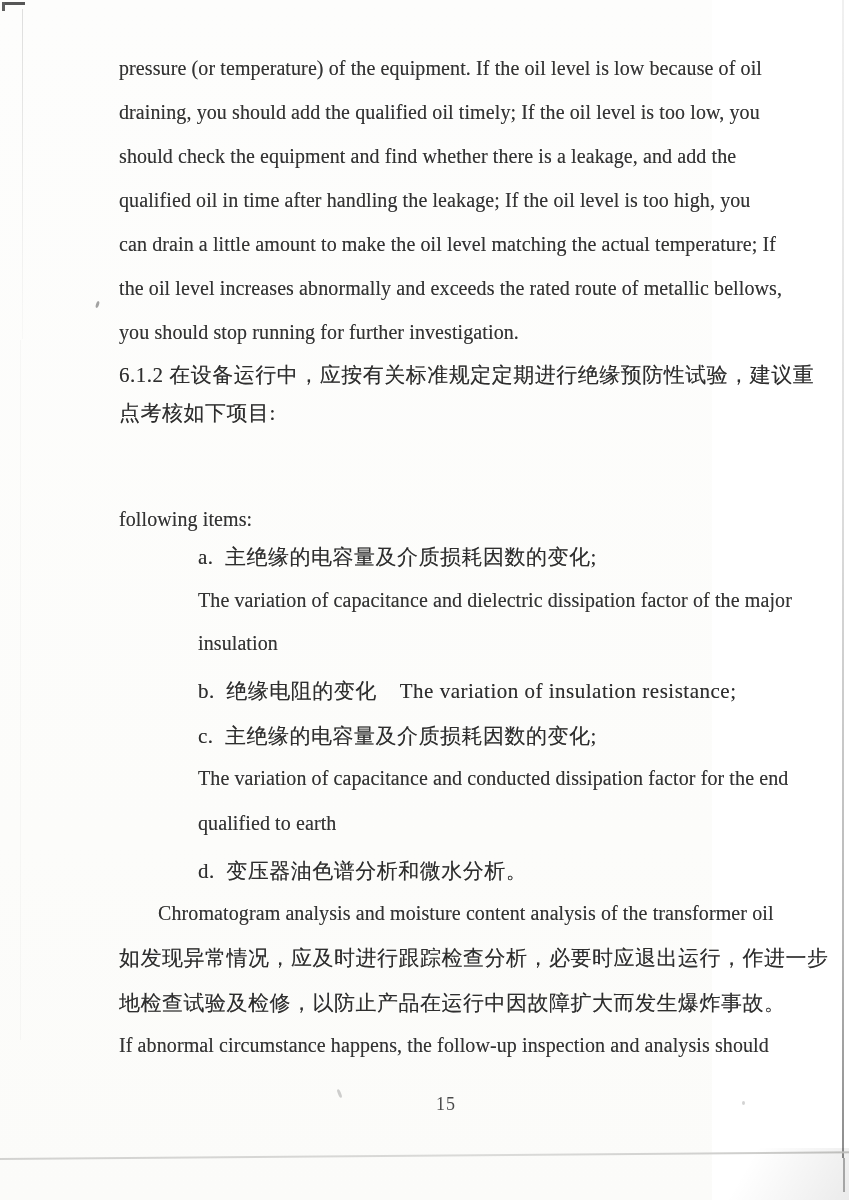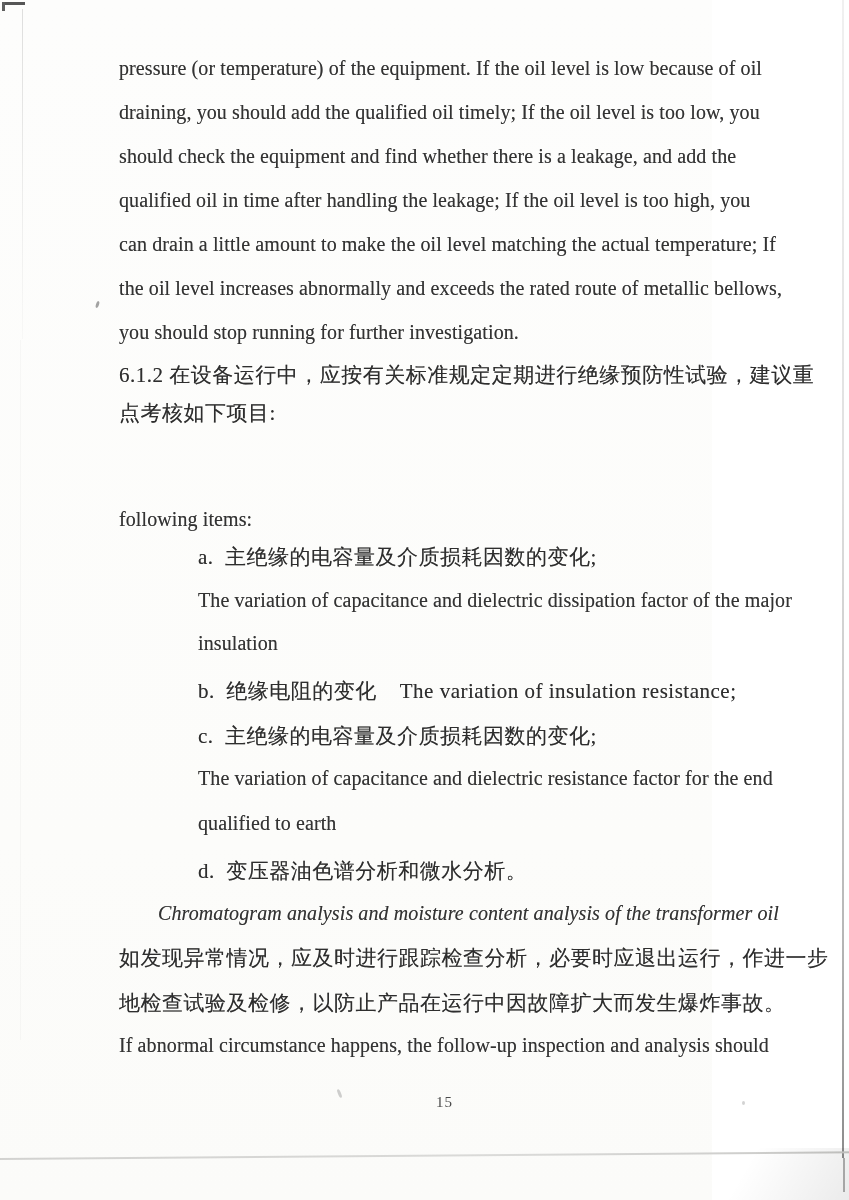--- a/index.html
+++ b/index.html
@@ -22,26 +22,26 @@
   .ln {
     position: absolute;
     left: 119px;
     white-space: pre;
     color: #333333;
     text-shadow: 0 0 0.6px rgba(70,70,70,0.55);
   }
   .en { font-size: 20px; letter-spacing: 0.1px; }
   .zh { font-size: 21px; color: #2e2e2e; letter-spacing: 0.5px; }
   .ind { left: 163px; margin-left: 35px; }
-  .ind2 { left: 158px; font-style: italic; }
+  .ind2 { left: 158px; }
   .pagenum {
     position: absolute;
     left: 436px;
     top: 1094px;
-    font-size: 15px;
+    font-size: 18px;
     color: #4a4a4a;
     letter-spacing: 1px;
     text-align: right;
   }
   
   .corner-mark-h {
     position: absolute; left: 2px; top: 2px;
     width: 23px; height: 3px; background: #565656;
   }
   .corner-mark-v {
@@ -135,21 +135,21 @@
 
   <div class="ln en" style="top:508px">following items:</div>
 
   <div class="ln zh ind" style="top:543px">a.  主绝缘的电容量及介质损耗因数的变化;</div>
   <div class="ln en ind" style="top:589px">The variation of capacitance and dielectric dissipation factor of the major</div>
   <div class="ln en ind" style="top:632px">insulation</div>
 
   <div class="ln zh ind" style="top:677px">b.  绝缘电阻的变化    The variation of insulation resistance;</div>
 
   <div class="ln zh ind" style="top:722px">c.  主绝缘的电容量及介质损耗因数的变化;</div>
-  <div class="ln en ind" style="top:767px">The variation of capacitance and dielectric resistance factor for the end</div>
+  <div class="ln en ind" style="top:767px">The variation of capacitance and conducted dissipation factor for the end</div>
   <div class="ln en ind" style="top:812px">qualified to earth</div>
 
   <div class="ln zh ind" style="top:857px">d.  变压器油色谱分析和微水分析。</div>
   <div class="ln en ind2" style="top:902px">Chromatogram analysis and moisture content analysis of the transformer oil</div>
 
   <div class="ln zh" style="top:944px">如发现异常情况，应及时进行跟踪检查分析，必要时应退出运行，作进一步</div>
   <div class="ln zh" style="top:989px">地检查试验及检修，以防止产品在运行中因故障扩大而发生爆炸事故。</div>
   <div class="ln en" style="top:1034px">If abnormal circumstance happens, the follow-up inspection and analysis should</div>
 
   <div class="pagenum">15</div>

